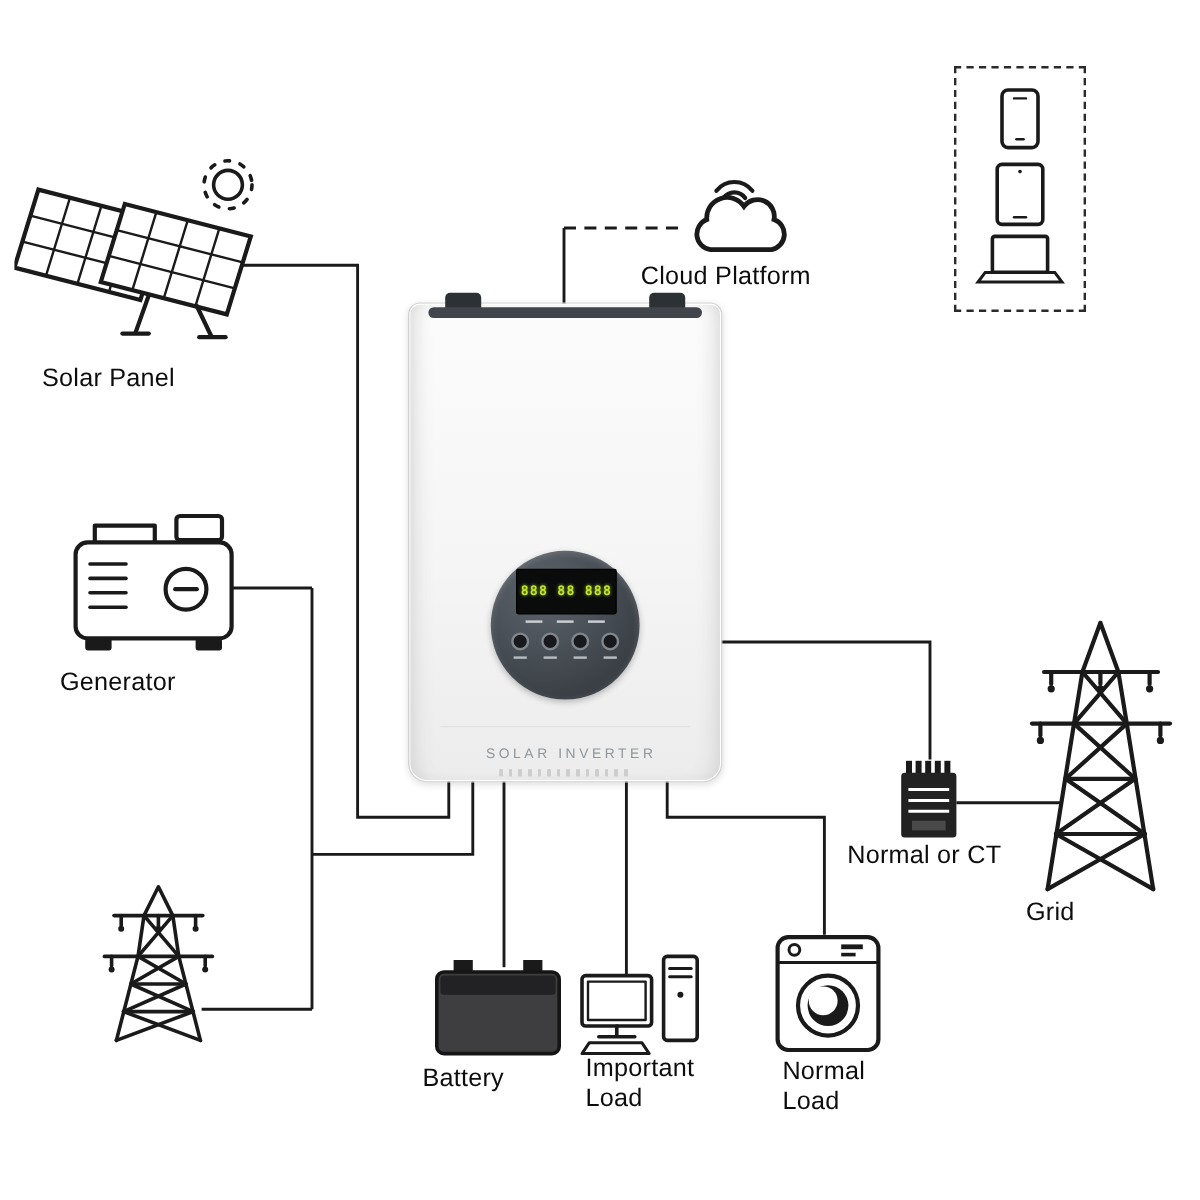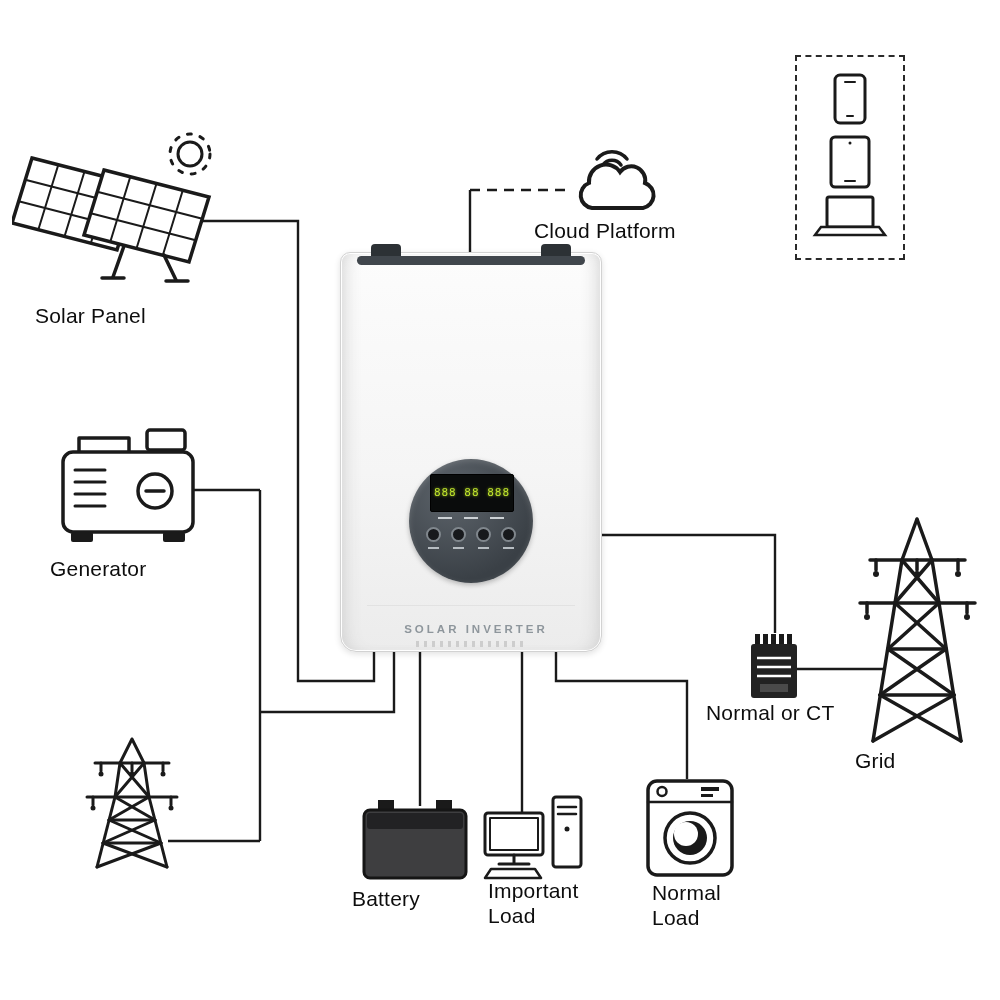--- a/index.html
+++ b/index.html
@@ -28,31 +28,31 @@
   .inv-tab.t1{left:30px;} .inv-tab.t2{right:30px;}
   .inv-panel{
     position:absolute;left:68px;top:206px;width:124px;height:124px;border-radius:50%;
     background:radial-gradient(circle at 35% 28%,#5d646b,#3a4046 72%);
     box-shadow:0 2px 5px rgba(0,0,0,.25), inset 0 2px 6px rgba(255,255,255,.18);
   }
   .inv-lcd{
     position:absolute;left:21px;top:15px;width:82px;height:36px;background:#0a0c0c;
     border:1px solid #000;border-radius:2px;text-align:center;line-height:36px;
     font-family:"DejaVu Sans Mono", monospace;font-size:11px;letter-spacing:1px;
-    color:#bfe52c;text-shadow:0 0 3px rgba(191,229,44,.8);
+    color:#bfe52c;text-shadow:0 0 3px rgba(191,229,44,.8);font-weight:bold;
   }
   .inv-row{position:absolute;left:0;right:0;text-align:center;font-size:0;}
   .inv-row.lbls{top:58px;} .inv-row.btns{top:68px;} .inv-row.subs{top:88px;}
   .inv-row .bar{display:inline-block;width:14px;height:2px;background:#ccd1d5;margin:0 6px;vertical-align:top;}
   .inv-row .sbar{display:inline-block;width:11px;height:2px;background:#b7bdc2;margin:0 7px;vertical-align:top;}
   .inv-row .btn{display:inline-block;width:11px;height:11px;border-radius:50%;background:#17191c;border:2px solid #80878d;margin:0 5px;}
   .inv-seam{position:absolute;left:26px;right:26px;top:352px;height:1px;background:#e2e2e2;}
   .inv-brand{
     position:absolute;left:10px;right:0;top:370px;text-align:center;
-    font-size:11.5px;letter-spacing:3px;color:#8e969c;font-weight:700;
+    font-size:11.5px;letter-spacing:3px;color:#8e969c;font-weight:400;
   }
   .inv-vents{
     position:absolute;left:75px;top:388px;width:110px;height:6px;
     background:repeating-linear-gradient(90deg,#cdcdcd 0 3px,transparent 3px 8px);
   }
   
   .devices-box{
     position:absolute;left:795px;top:55px;width:110px;height:205px;
     border:2px dashed #2a2a2a;box-sizing:border-box;
   }

